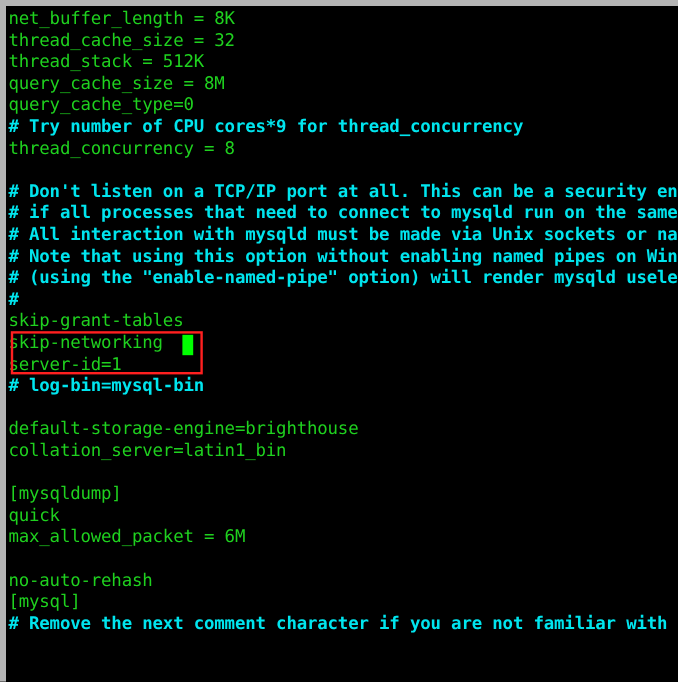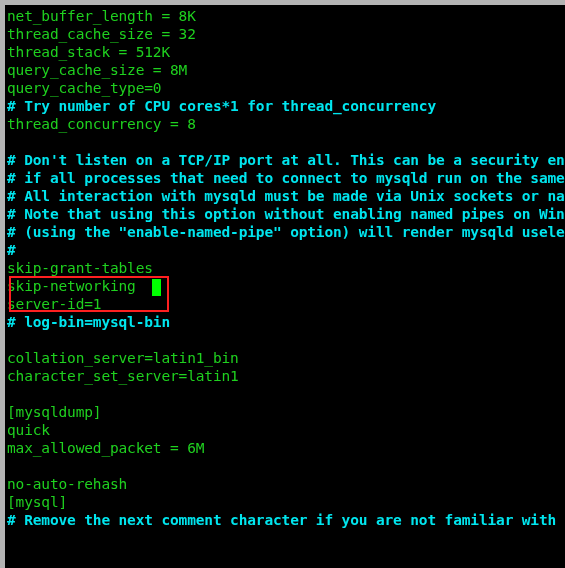--- a/index.html
+++ b/index.html
@@ -84,36 +84,36 @@
 <body>
 
 <div id="editor-window">
 
   <div id="text-area">
       <div class="code-line directive">net_buffer_length = 8K</div>
       <div class="code-line directive">thread_cache_size = 32</div>
       <div class="code-line directive">thread_stack = 512K</div>
       <div class="code-line directive">query_cache_size = 8M</div>
       <div class="code-line directive">query_cache_type=0</div>
-      <div class="code-line comment"># Try number of CPU cores*1 for thread_concurrency</div>
+      <div class="code-line comment"># Try number of CPU cores*9 for thread_concurrency</div>
       <div class="code-line directive">thread_concurrency = 8</div>
       <div class="code-line blank"></div>
       <div class="code-line comment"># Don't listen on a TCP/IP port at all. This can be a security enhancement,</div>
       <div class="code-line comment"># if all processes that need to connect to mysqld run on the same host.</div>
       <div class="code-line comment"># All interaction with mysqld must be made via Unix sockets or named pipes.</div>
       <div class="code-line comment"># Note that using this option without enabling named pipes on Windows</div>
       <div class="code-line comment"># (using the "enable-named-pipe" option) will render mysqld useless!</div>
       <div class="code-line comment">#</div>
       <div class="code-line directive">skip-grant-tables</div>
       <div class="code-line directive">skip-networking</div>
       <div class="code-line directive">server-id=1</div>
       <div class="code-line comment"># log-bin=mysql-bin</div>
       <div class="code-line blank"></div>
+      <div class="code-line directive">default-storage-engine=brighthouse</div>
       <div class="code-line directive">collation_server=latin1_bin</div>
-      <div class="code-line directive">character_set_server=latin1</div>
       <div class="code-line blank"></div>
       <div class="code-line directive">[mysqldump]</div>
       <div class="code-line directive">quick</div>
       <div class="code-line directive">max_allowed_packet = 6M</div>
       <div class="code-line blank"></div>
       <div class="code-line directive">no-auto-rehash</div>
       <div class="code-line directive">[mysql]</div>
       <div class="code-line comment"># Remove the next comment character if you are not familiar with SQL</div>
     </div>
 

